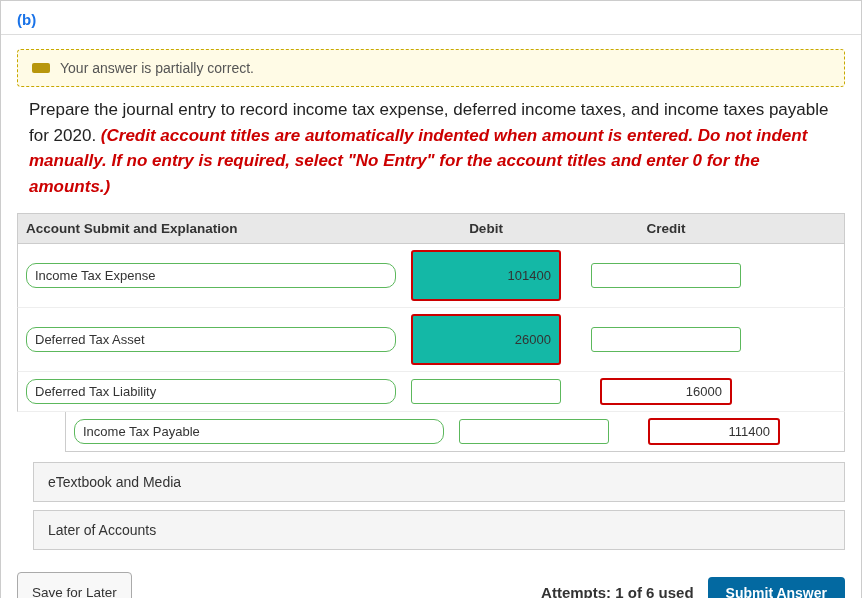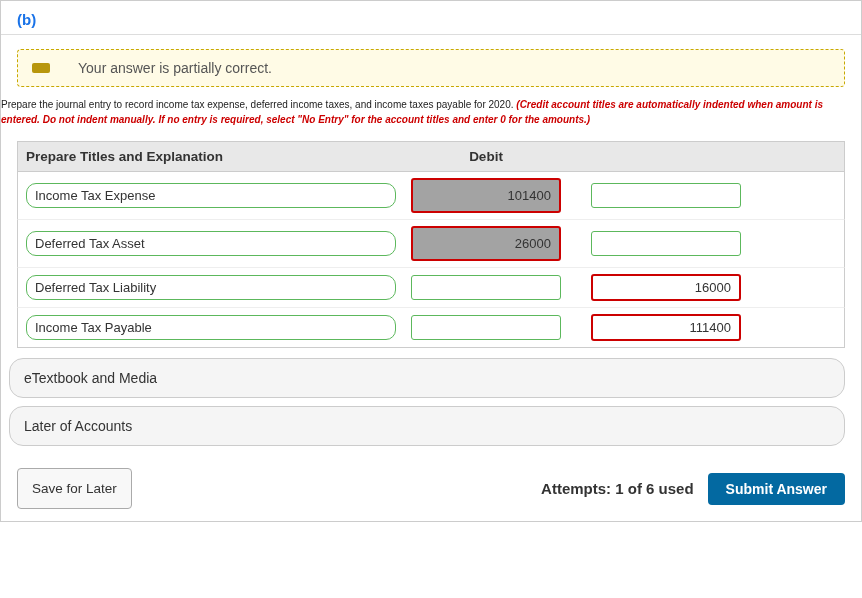--- a/index.html
+++ b/index.html
@@ -29,37 +29,37 @@
       margin: 0;
     }
     .partial-correct-box {
       margin: 14px 16px 10px 16px;
       border: 1.5px dashed #c8a800;
       background: #fffbe6;
       border-radius: 4px;
       padding: 10px 14px;
       display: flex;
       align-items: center;
-      gap: 28px;
+      gap: 10px;
     }
     .partial-correct-icon {
       display: inline-block;
       width: 18px;
       height: 10px;
       background: #b8960c;
       border-radius: 2px;
       flex-shrink: 0;
     }
     .partial-correct-text {
       color: #555;
       font-size: 14px;
     }
     .instructions {
-      margin: 10px 16px 14px 0;
-      font-size: 10px;
+      margin: 10px 16px 14px 28px;
+      font-size: 17px;
       line-height: 1.5;
     }
     .instructions-normal {
       color: #222;
     }
     .instructions-red {
       color: #c00;
       font-weight: bold;
       font-style: italic;
     }
@@ -81,55 +81,56 @@
       display: flex;
       border-left: 1px solid #ccc;
       border-right: 1px solid #ccc;
       border-bottom: 1px solid #eee;
       padding: 6px 8px;
       align-items: center;
       background: #fff;
     }
     .table-row:last-child {
       border-bottom: 1px solid #ccc;
+      margin-left: 48px;
     }
     .input-account {
       width: 100%;
       padding: 4px 8px;
       border: 1px solid #5cb85c;
       border-radius: 10px;
       font-size: 13px;
       color: #333;
       background: #fff;
       outline: none;
     }
     .input-debit {
       width: 150px;
-      padding: 8px 8px;
+      padding: 16px 8px;
       border: 2px solid #c00;
       border-radius: 3px;
       font-size: 13px;
       color: #333;
-      background: #a3a3a3;
+      background: #14b8a6;
       text-align: right;
       outline: none;
     }
     .input-credit {
       width: 150px;
       padding: 4px 8px;
       border: 1px solid #5cb85c;
       border-radius: 3px;
       font-size: 13px;
       color: #333;
       background: #fff;
       text-align: right;
       outline: none;
     }
     .input-credit-red {
-      width: 150px;
+      width: 132px;
       padding: 4px 8px;
       border: 2px solid #c00;
       border-radius: 3px;
       font-size: 13px;
       color: #333;
       background: #fff;
       text-align: right;
       outline: none;
     }
     .input-debit-green {
@@ -139,23 +140,23 @@
       border-radius: 3px;
       font-size: 13px;
       color: #333;
       background: #fff;
       text-align: right;
       outline: none;
     }
     .col-debit-cell { flex: 0 0 180px; display: flex; justify-content: center; }
     .col-credit-cell { flex: 0 0 180px; display: flex; justify-content: center; }
     .collapsible-row {
-      margin: 8px 16px 0 8px;
+      margin: 8px 16px 0 32px;
       border: 1px solid #ccc;
-      border-radius: 14px;
+      border-radius: 0;
       background: #f5f5f5;
       padding: 11px 14px;
       cursor: pointer;
       font-size: 14px;
       color: #333;
     }
     .footer {
       display: flex;
       align-items: center;
       justify-content: space-between;
@@ -204,22 +205,23 @@
     <span class="partial-correct-icon"></span>
     <span class="partial-correct-text">Your answer is partially correct.</span>
   </div>
 
   <div class="instructions">
     <span class="instructions-normal">Prepare the journal entry to record income tax expense, deferred income taxes, and income taxes payable for 2020. </span><span class="instructions-red">(Credit account titles are automatically indented when amount is entered. Do not indent manually. If no entry is required, select "No Entry" for the account titles and enter 0 for the amounts.)</span>
   </div>
 
   <div class="table-section">
     <div class="table-header">
-      <div class="col-account">Prepare Titles and Explanation</div>
+      <div class="col-account">Account Submit and Explanation</div>
       <div class="col-debit">Debit</div>
+      <div class="col-credit">Credit</div>
     </div>
 
     <div class="table-row">
       <div class="col-account">
         <input class="input-account" type="text" value="Income Tax Expense" style="">
       </div>
       <div class="col-debit-cell">
         <input class="input-debit" type="text" value="101400" style="">
       </div>
       <div class="col-credit-cell">

